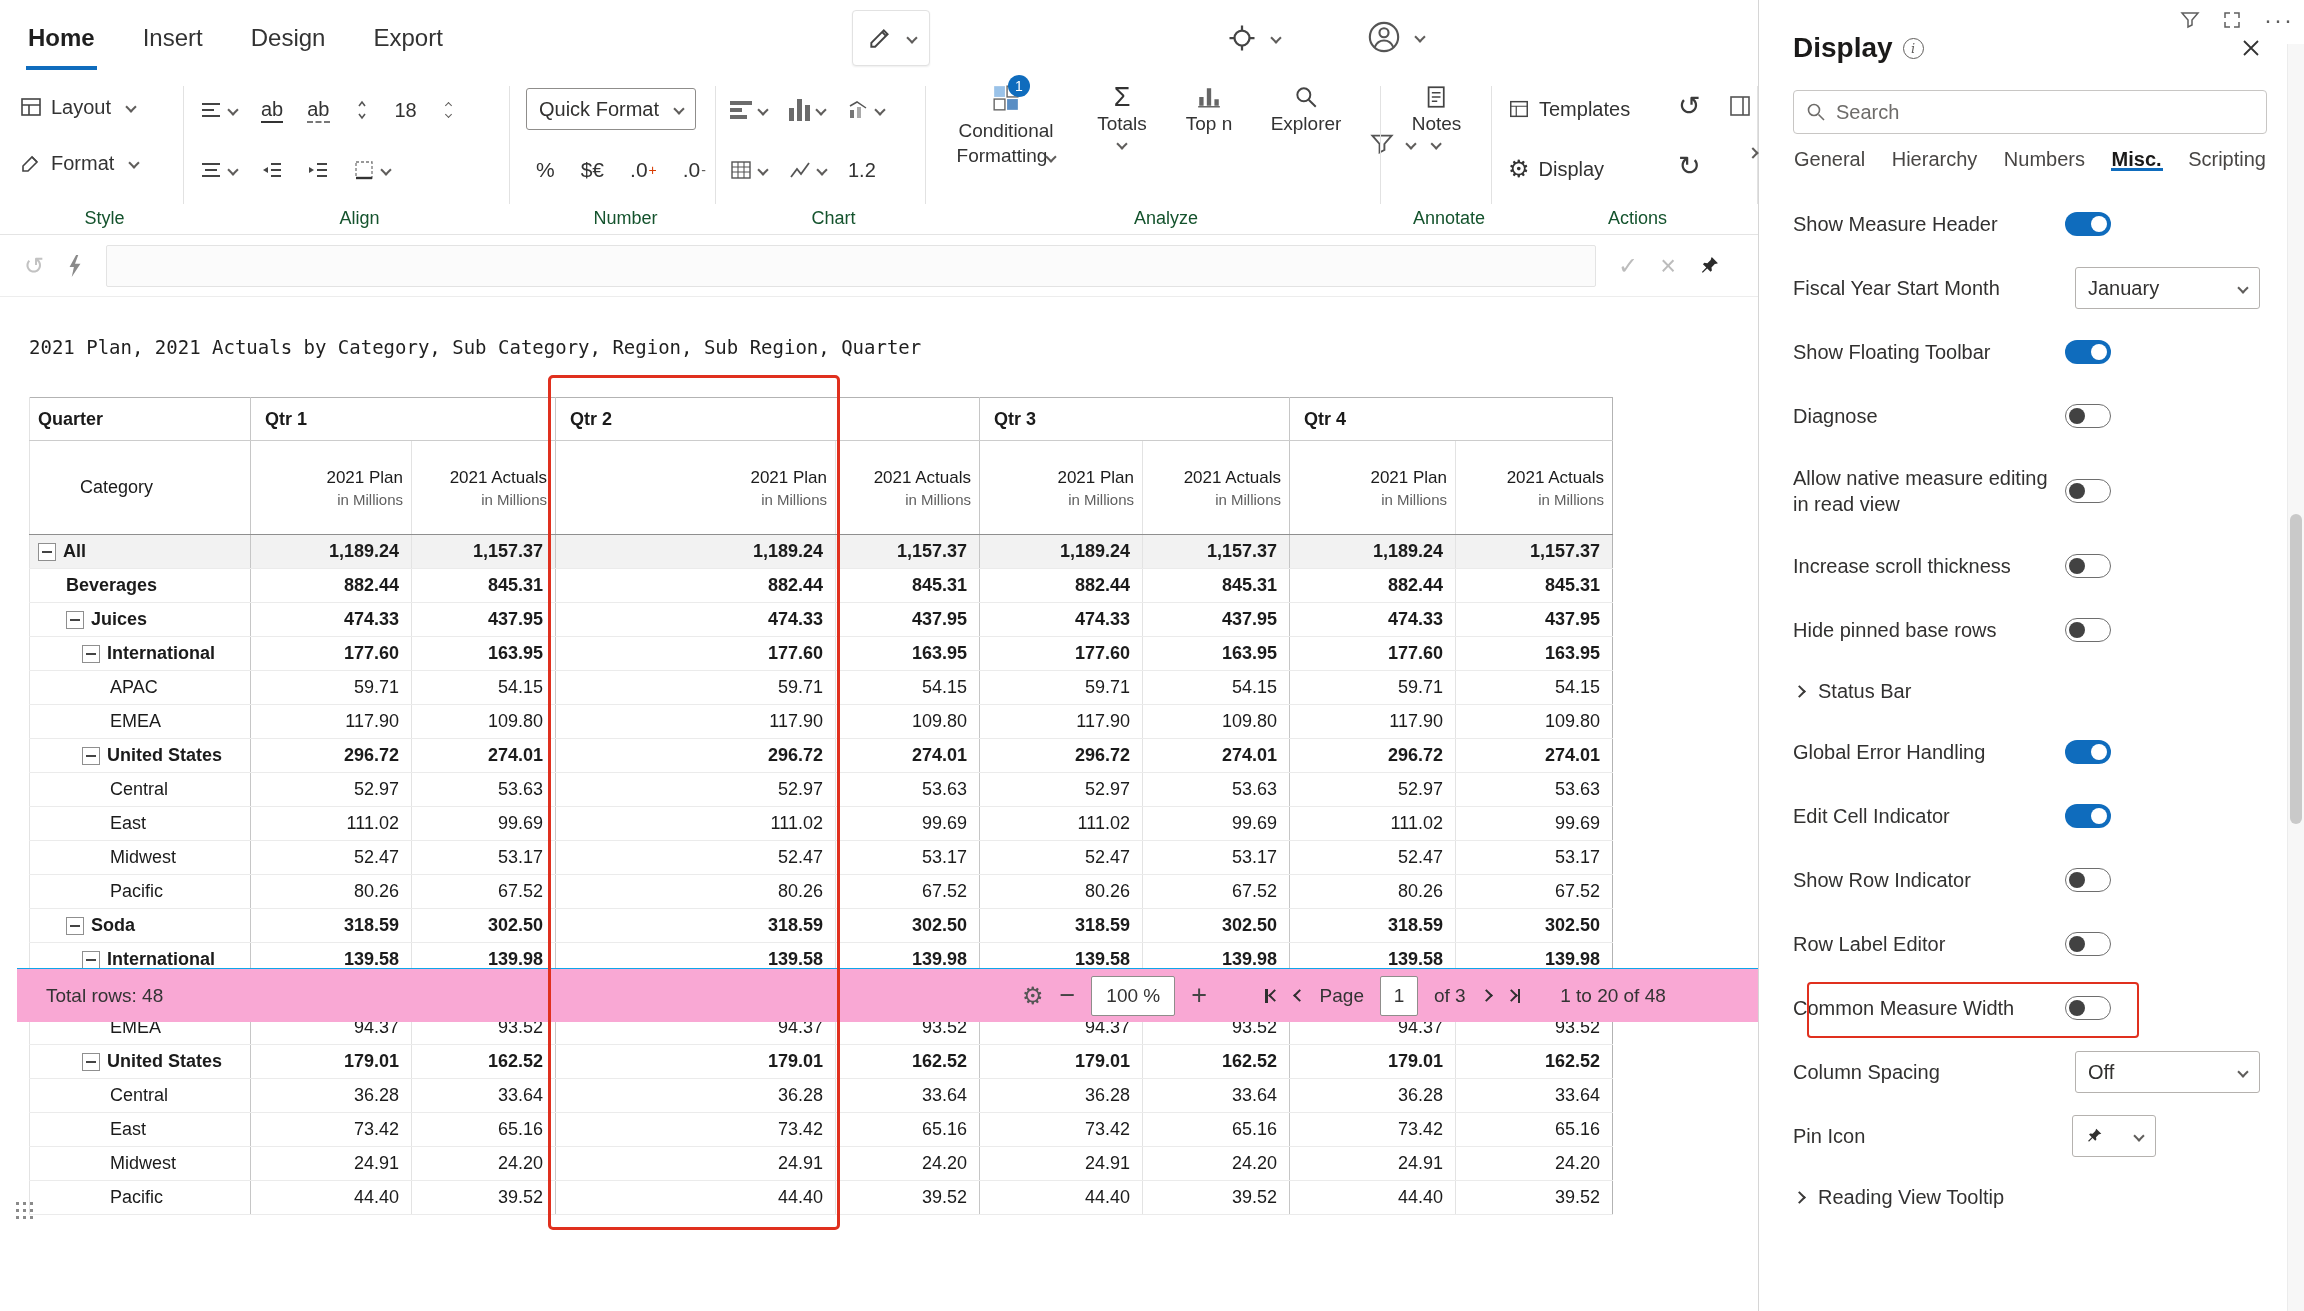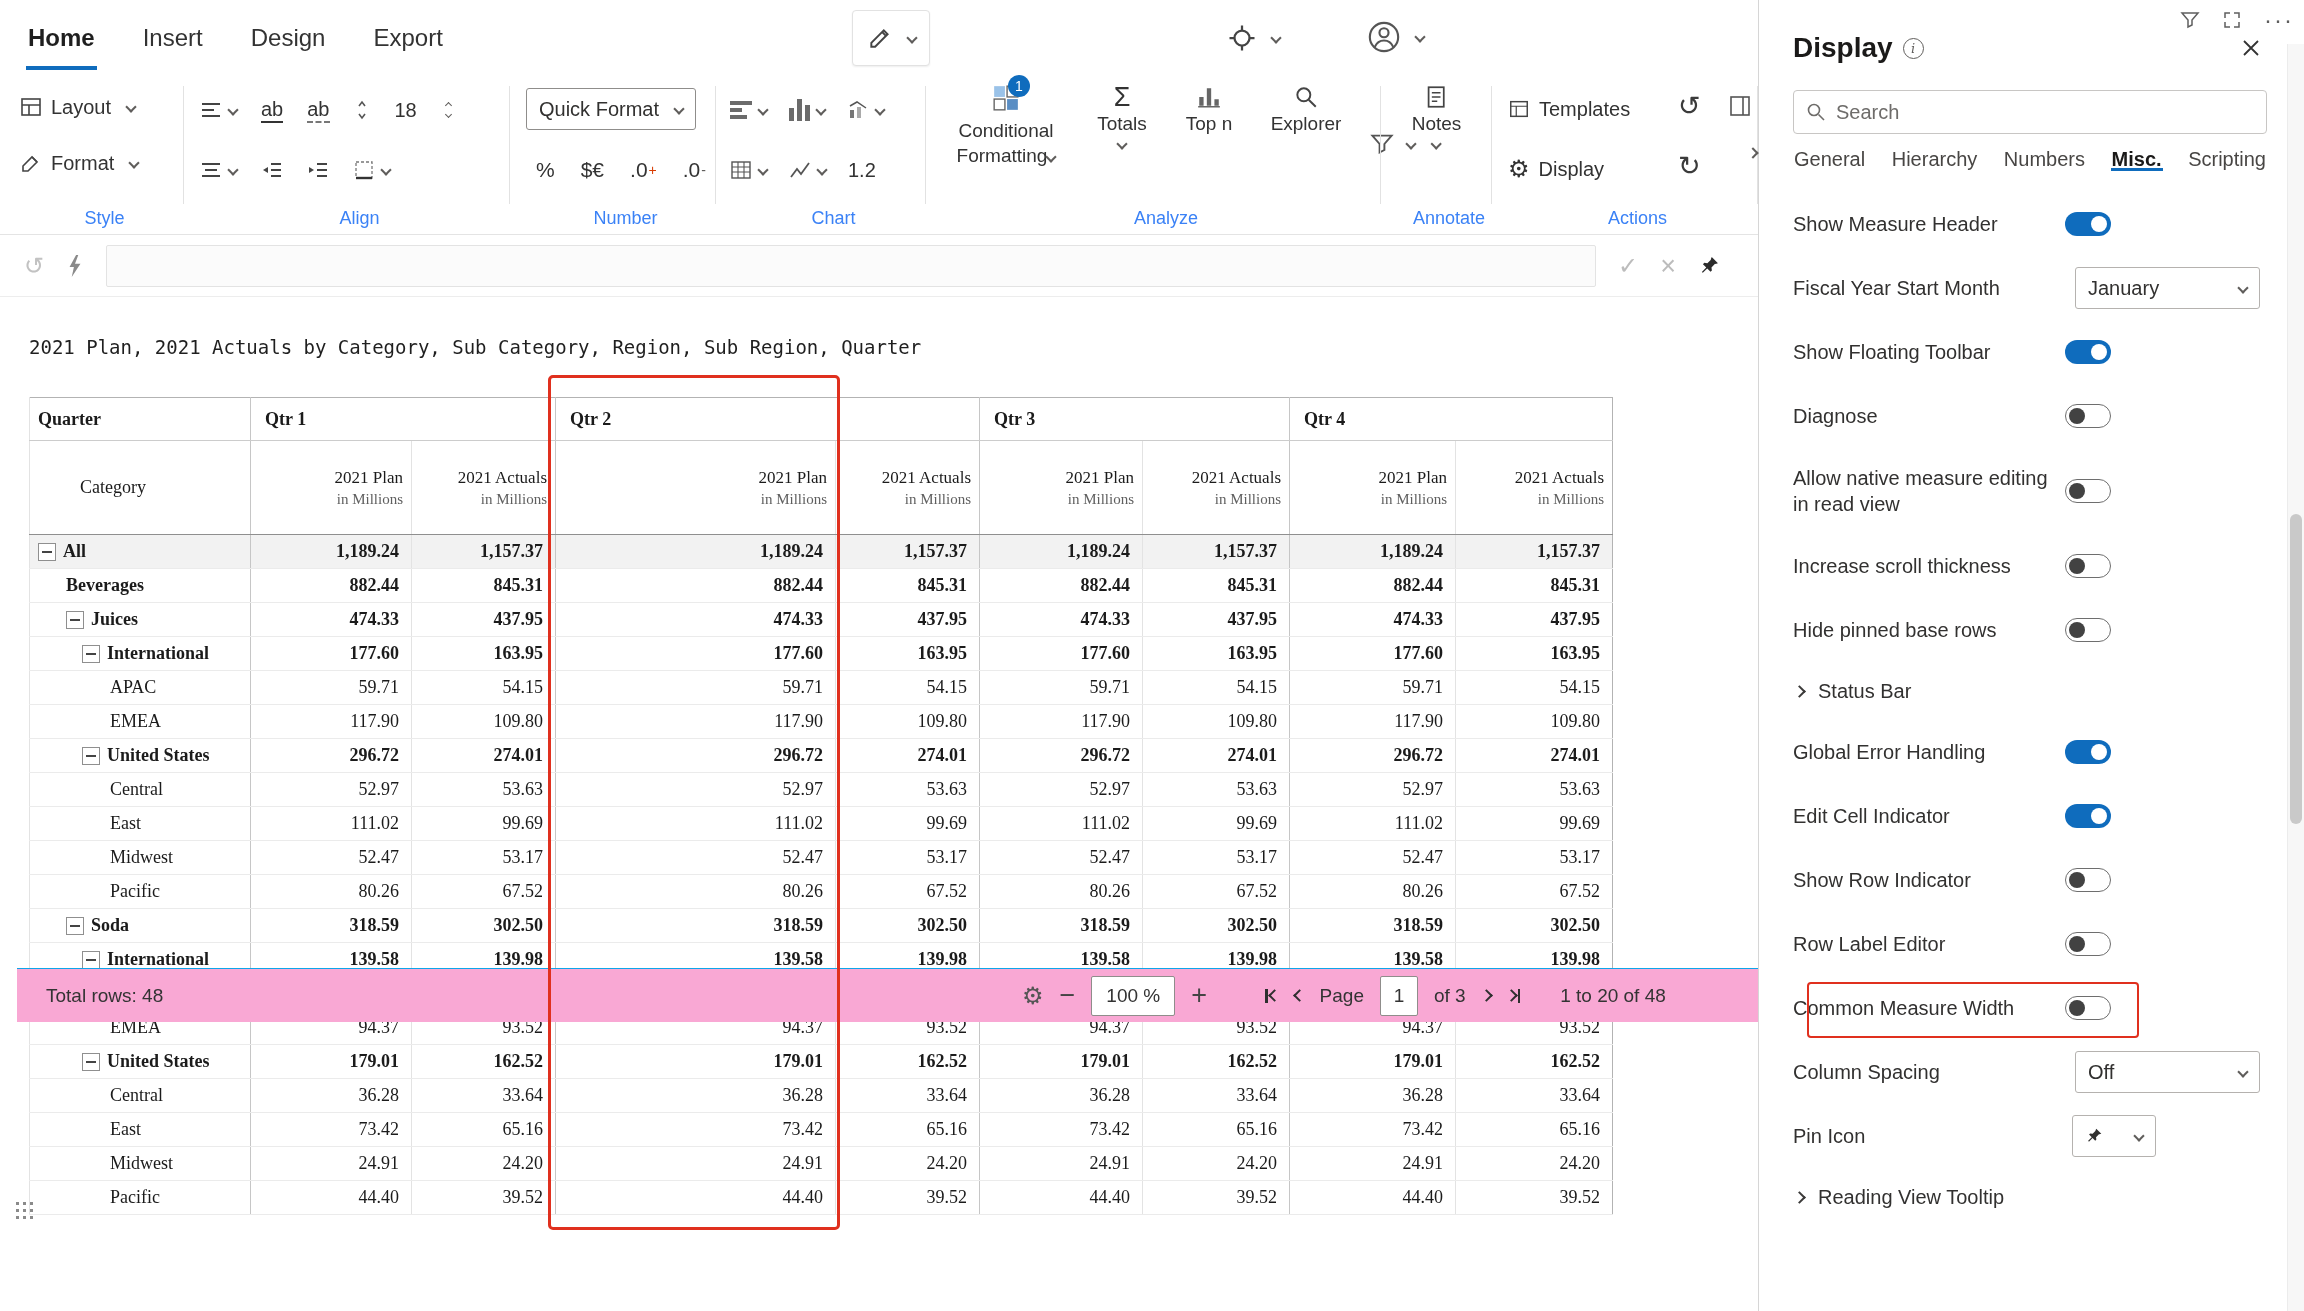--- a/index.html
+++ b/index.html
@@ -34,21 +34,21 @@
 .rtab.active { font-weight:700; color:#1f1f1f; }
 .rtab.active::after { content:""; position:absolute; left:0; right:0; bottom:-16px; height:4px; background:var(--accent); }
 .pen-btn { position:absolute; left:852px; top:10px; width:78px; height:56px; border:1px solid #e2e2e2; border-radius:4px; box-shadow:0 1px 2px rgba(0,0,0,.07); justify-content:center; gap:8px; background:#fff; }
 .target-btn { position:absolute; left:1227px; top:18px; height:40px; gap:8px; }
 .account-btn { position:absolute; left:1367px; top:14px; height:46px; gap:8px; }
 
 
 .ribbon { position:absolute; left:0; top:76px; width:1758px; height:159px; border-bottom:1px solid #e4e4e4; }
 .group { position:absolute; top:0; height:100%; }
 .group::after { content:""; position:absolute; right:0; top:10px; bottom:30px; width:1px; background:#e2e2e2; }
-.glabel { position:absolute; bottom:5px; left:0; right:0; text-align:center; font-size:18px; color:#3b82f6;margin-left:25px; }
+.glabel { position:absolute; bottom:5px; left:0; right:0; text-align:center; font-size:18px; color:#14532d;margin-left:25px; }
 .g-style { left:0; width:184px; }
 .g-align { left:184px; width:326px; }
 .g-number { left:510px; width:206px; }
 .g-chart { left:716px; width:210px; }
 .g-analyze { left:926px; width:455px; }
 .g-annotate { left:1381px; width:111px; }
 .g-actions { left:1492px; width:266px; }
 .vbtns { position:absolute; left:20px; top:10px; display:flex; flex-direction:column; gap:14px; }
 .rbtn { gap:9px; height:42px; font-size:20px; color:#333; white-space:nowrap; }
 .irow { position:absolute; display:flex; align-items:center; height:44px; gap:24px; }
@@ -82,21 +82,21 @@
 
 
 .formula-bar { position:absolute; left:0; top:235px; width:1758px; height:62px; display:flex; align-items:center; padding-left:24px; gap:22px; border-bottom:1px solid #ededed; }
 .fb-undo { font-size:24px; color:#c2c2c2; }
 .fb-input { width:1490px; height:42px; background:#fbfbfb; border:1px solid #e3e3e3; border-radius:2px; padding:0 12px; outline:none; }
 .fb-check { font-size:24px; color:#bcbcbc; }
 .fb-cross { font-size:27px; color:#bcbcbc; line-height:24px; }
 
 
 .report-title { position:absolute; left:29px; top:336px; font-family:"DejaVu Sans Mono","Liberation Mono",monospace; font-size:19px; color:#1f1f1f; }
-.pivot { position:absolute; left:29px; top:397px; border-collapse:collapse; table-layout:fixed; background:#fff; font-family:Liberation Serif, serif; font-size:18px; color:#1b1b1b; border:1px solid #b3b3b3; }
+.pivot { position:absolute; left:29px; top:397px; border-collapse:collapse; table-layout:fixed; background:#fff; font-family:Liberation Sans, sans-serif; font-size:18px; color:#1b1b1b; border:1px solid #b3b3b3; }
 .pivot th, .pivot td { border-left:1px solid #e3e3e3; font-weight:400; }
 .pivot .qstart { border-left:1px solid #c6c6c6; }
 .pivot .hr1 th { height:43px; border-bottom:1px solid #cccccc; text-align:left; vertical-align:middle; }
 .pivot .h-qtr { font-weight:700; padding-left:14px; border-left:1px solid #c6c6c6; }
 .pivot .c-quarter { font-weight:700; padding-left:8px; }
 .pivot .hr2 th { height:94px; border-bottom:1px solid #8f8f8f; vertical-align:middle; }
 .pivot .c-category { text-align:left; padding-left:50px; }
 .pivot .h-measure { text-align:right; padding-right:8px; }
 .pivot .m-name { font-size:17px; }
 .pivot .m-unit { font-size:15px; color:#5f5f5f; margin-top:3px; }

